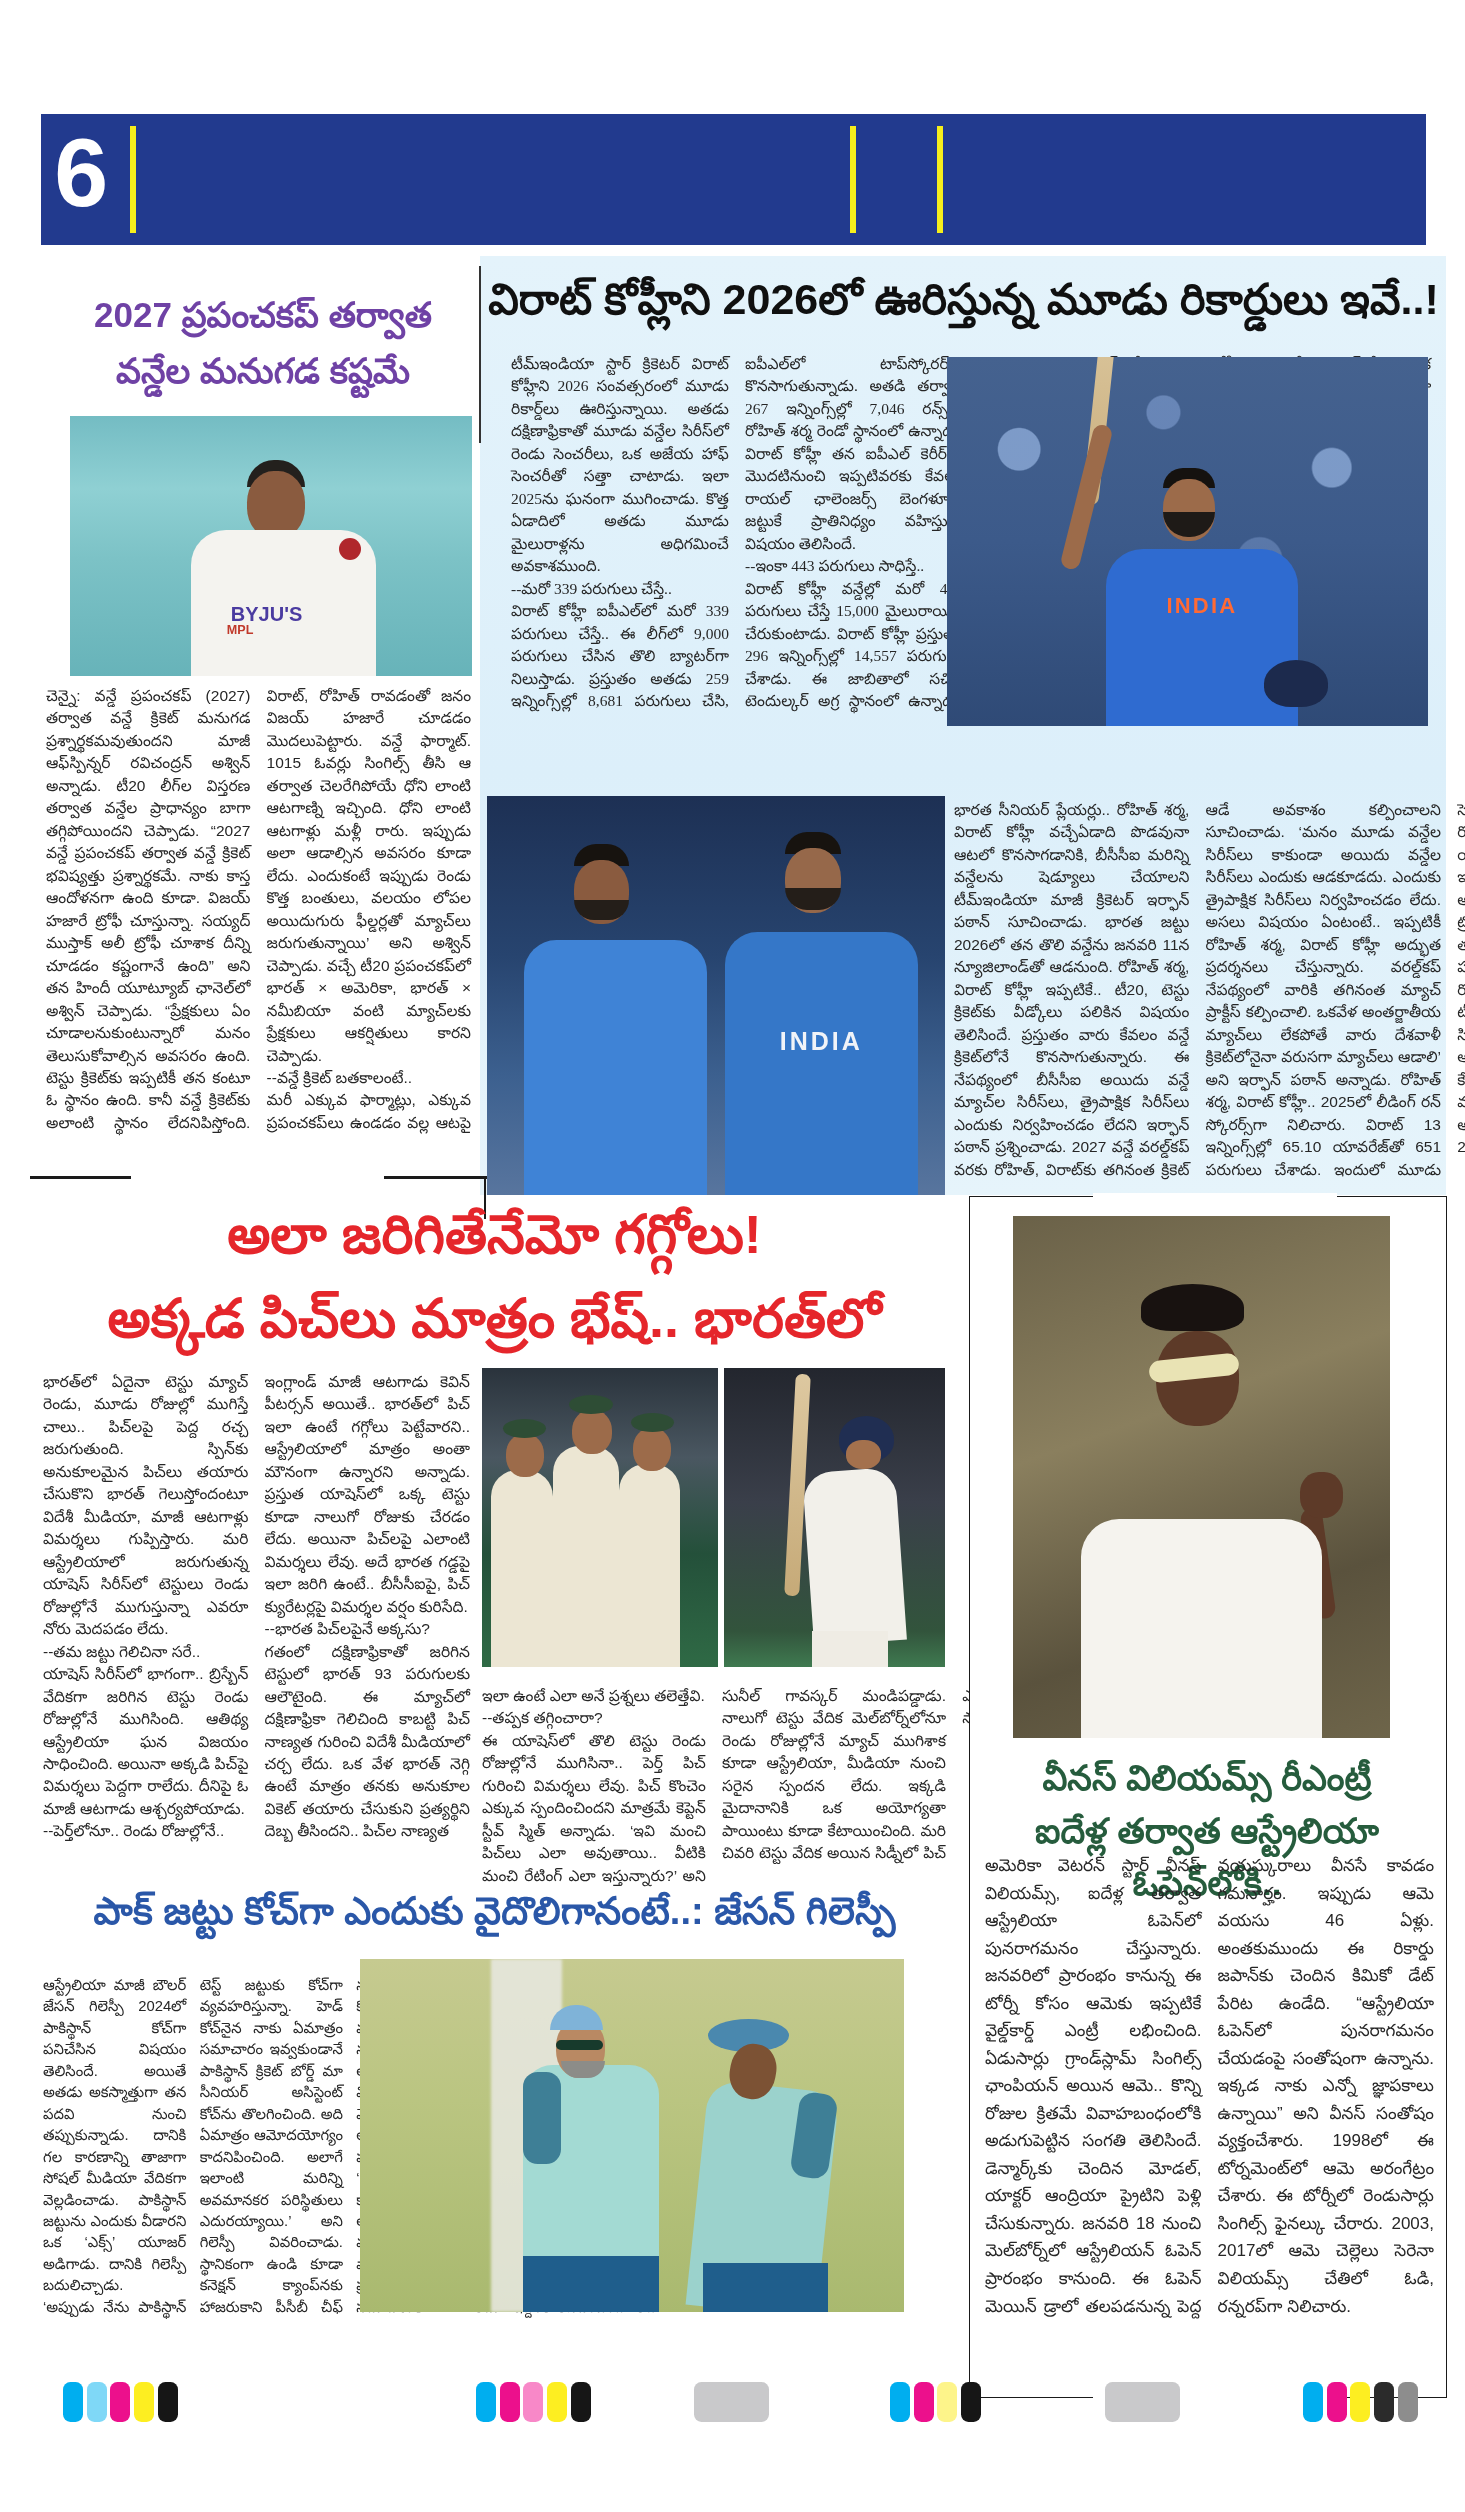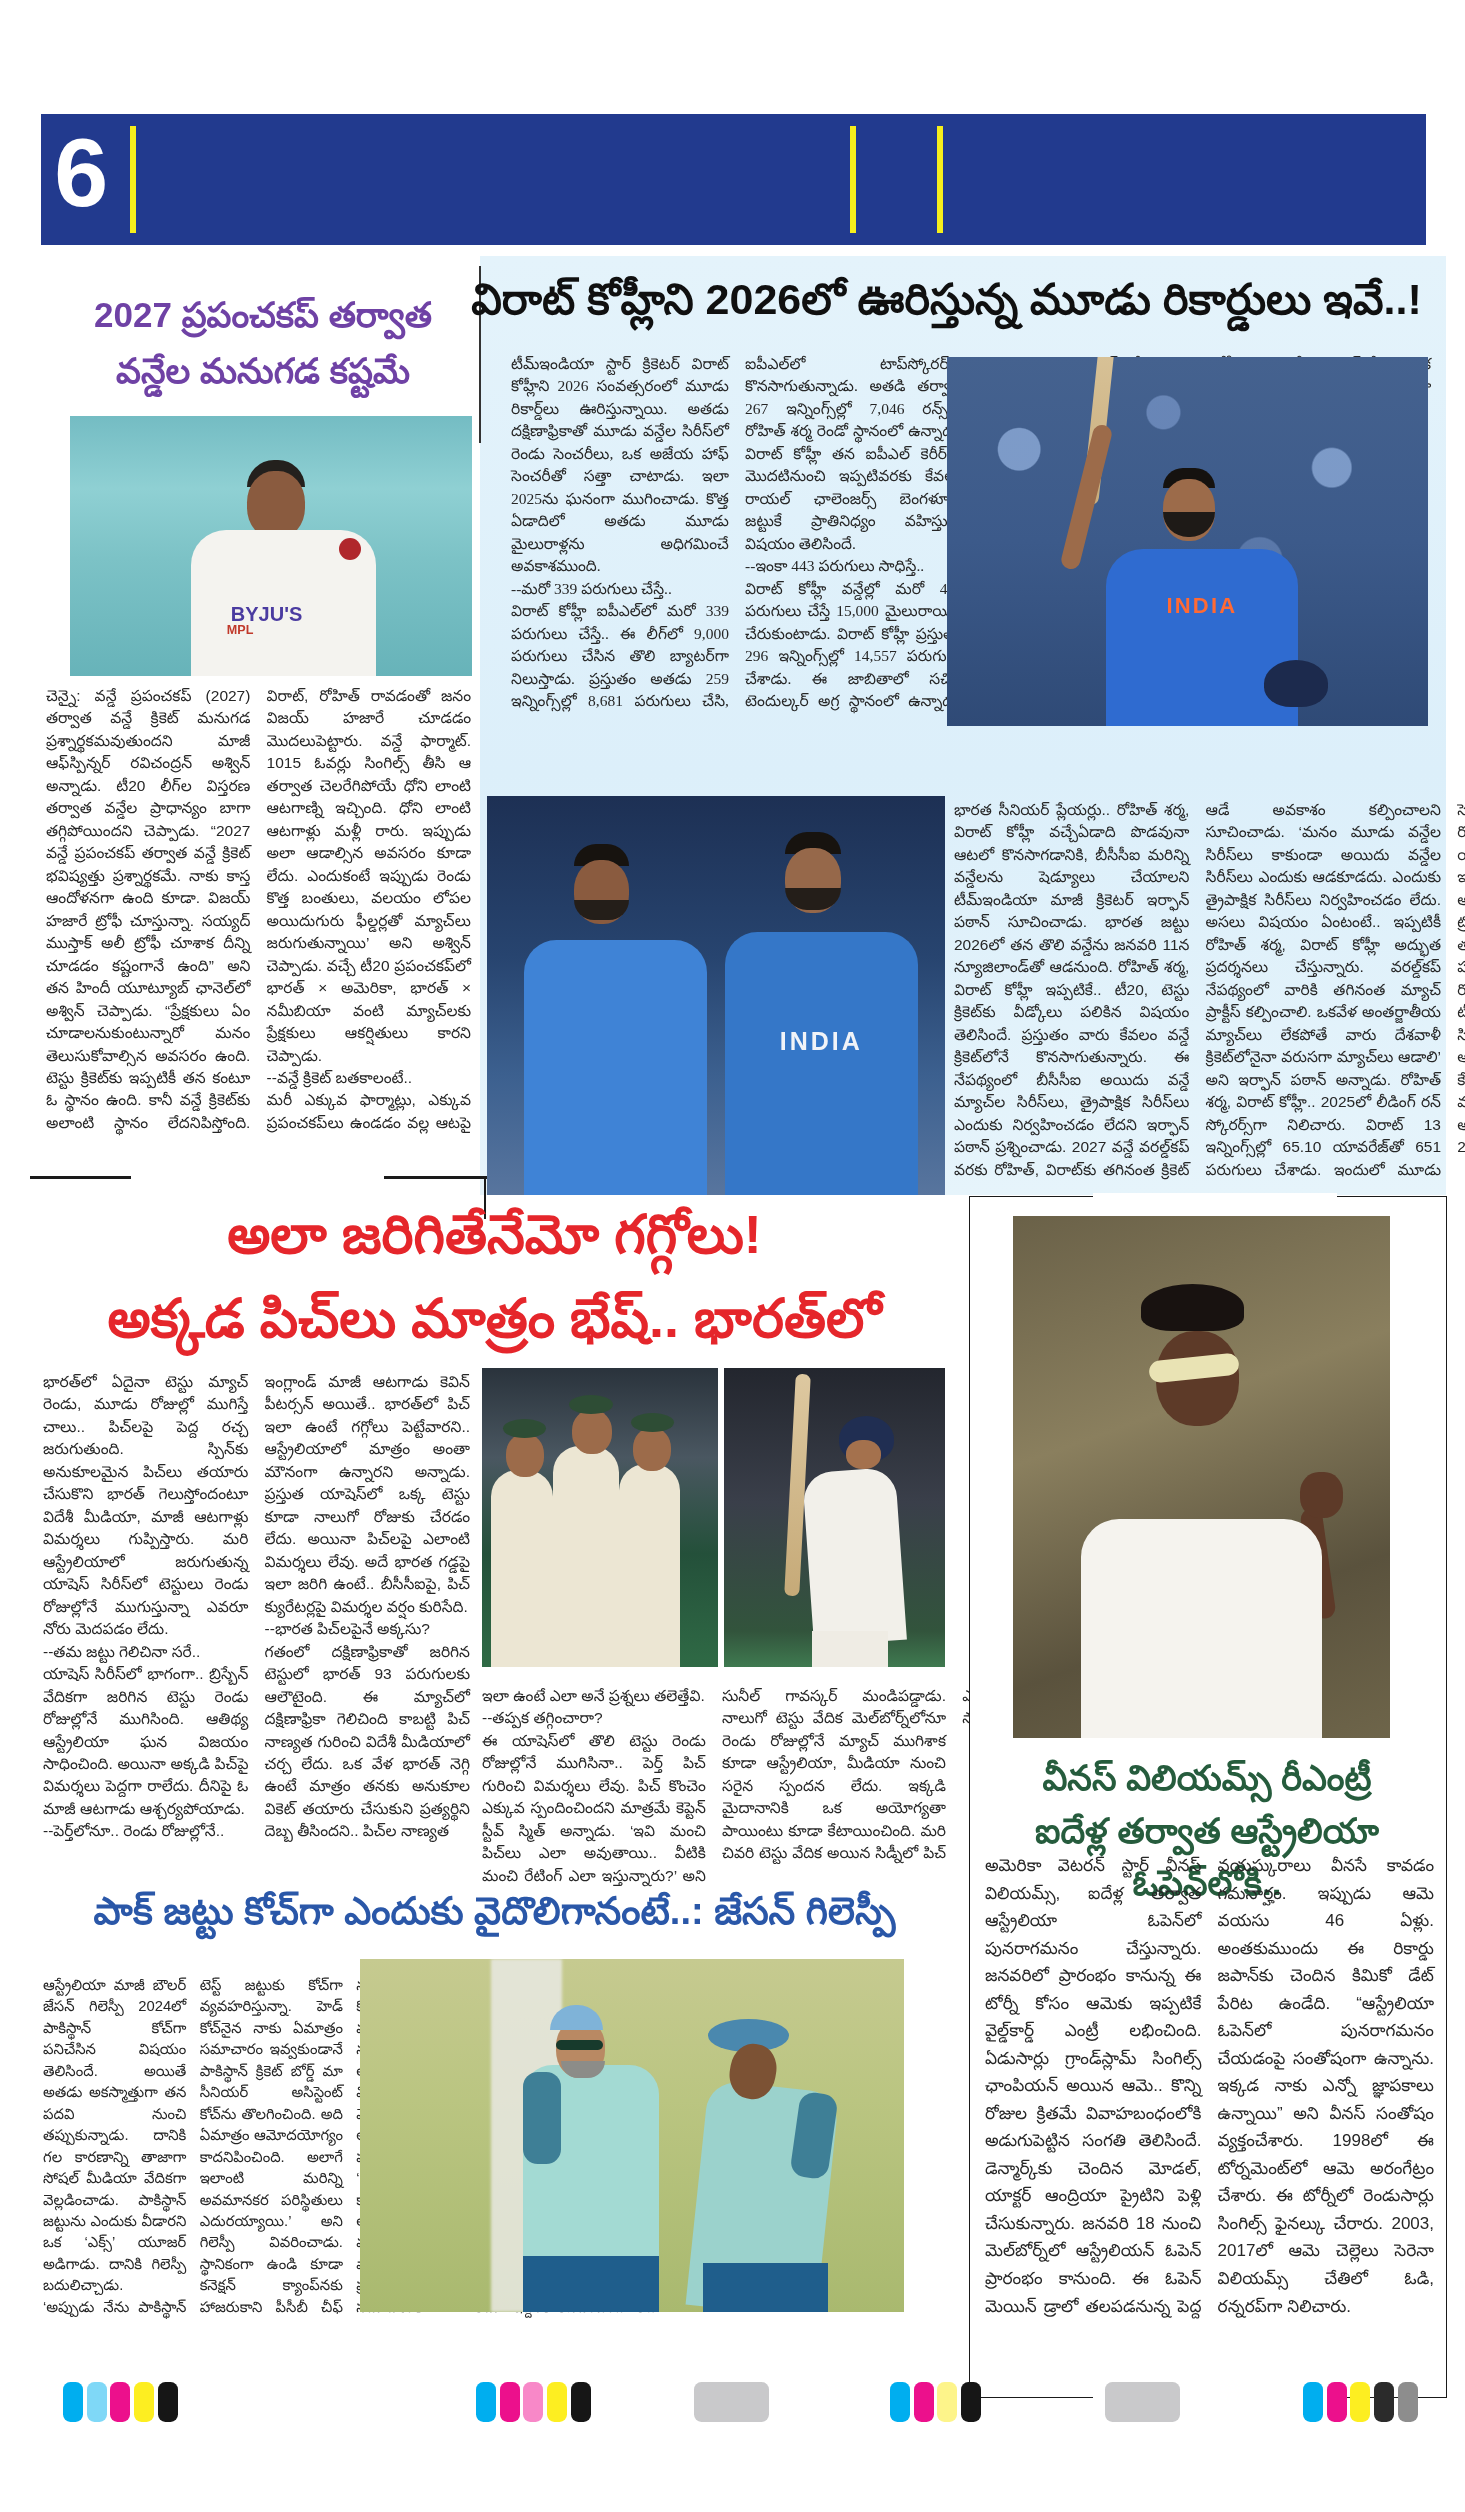--- a/index.html
+++ b/index.html
@@ -133,21 +133,21 @@
     <div class="abs sp2">BYJU'S</div>
   </div>
 
   <div class="body-text" style="left:46px;top:685px;width:425px;height:467px;">చెన్నై: వన్డే ప్రపంచకప్ (2027) తర్వాత వన్డే క్రికెట్ మనుగడ ప్రశ్నార్థకమవుతుందని మాజీ ఆఫ్‌స్పిన్నర్ రవిచంద్రన్ అశ్విన్ అన్నాడు. టీ20 లీగ్‌ల విస్తరణ తర్వాత వన్డేల ప్రాధాన్యం బాగా తగ్గిపోయిందని చెప్పాడు. “2027 వన్డే ప్రపంచకప్ తర్వాత వన్డే క్రికెట్ భవిష్యత్తు ప్రశ్నార్థకమే. నాకు కాస్త ఆందోళనగా ఉంది కూడా. విజయ్ హజారే ట్రోఫీ చూస్తున్నా. సయ్యద్ ముస్తాక్ అలీ ట్రోఫీ చూశాక దీన్ని చూడడం కష్టంగానే ఉంది” అని తన హిందీ యూట్యూబ్ ఛానెల్‌లో అశ్విన్ చెప్పాడు. “ప్రేక్షకులు ఏం చూడాలనుకుంటున్నారో మనం తెలుసుకోవాల్సిన అవసరం ఉంది. టెస్టు క్రికెట్‌కు ఇప్పటికీ తన కంటూ ఓ స్థానం ఉంది. కానీ వన్డే క్రికెట్‌కు అలాంటి స్థానం లేదనిపిస్తోంది. విరాట్, రోహిత్ రావడంతో జనం విజయ్ హజారే చూడడం మొదలుపెట్టారు. వన్డే ఫార్మాట్. 1015 ఓవర్లు సింగిల్స్ తీసి ఆ తర్వాత చెలరేగిపోయే ధోని లాంటి ఆటగాణ్ని ఇచ్చింది. ధోని లాంటి ఆటగాళ్లు మళ్లీ రారు. ఇప్పుడు అలా ఆడాల్సిన అవసరం కూడా లేదు. ఎందుకంటే ఇప్పుడు రెండు కొత్త బంతులు, వలయం లోపల అయిదుగురు ఫీల్డర్లతో మ్యాచ్‌లు జరుగుతున్నాయి’ అని అశ్విన్ చెప్పాడు. వచ్చే టీ20 ప్రపంచకప్‌లో భారత్ × అమెరికా, భారత్ × నమీబియా వంటి మ్యాచ్‌లకు ప్రేక్షకులు ఆకర్షితులు కారని చెప్పాడు.
 --వన్డే క్రికెట్ బతకాలంటే..
 మరీ ఎక్కువ ఫార్మాట్లు, ఎక్కువ ప్రపంచకప్‌లు ఉండడం వల్ల ఆటపై ఆసక్తి తగ్గుతోందని అశ్విన్ అన్నాడు. ప్రతి ఏటా ఏదో ఒక ఐసీసీ టోర్నీ ఉంటోందని, తాను ప్రపంచకప్‌లు నిర్వహిస్తున్న తీరుపై ఐసీసీ ఆలోచించాలని చెప్పాడు. వన్డే క్రికెట్ బతకాలంటే ప్రతి మ్యాచ్‌కు ప్రత్యేకత ఉండాలన్నాడు.</div>
 
   <div class="bluepanel"></div>
   <div class="divline" style="left:479px;top:266px;width:2.2px;height:177px;"></div>
 
-  <div class="headline" style="left:470px;top:275px;width:953px;font-size:43px;color:#101010;">విరాట్ కోహ్లీని 2026లో ఊరిస్తున్న మూడు రికార్డులు ఇవే..!</div>
+  <div class="headline" style="left:487px;top:275px;width:953px;font-size:43px;color:#101010;">విరాట్ కోహ్లీని 2026లో ఊరిస్తున్న మూడు రికార్డులు ఇవే..!</div>
 
   <div class="body-text" style="left:511px;top:353px;width:452px;height:374px;font-family:Liberation Serif, serif;">టీమ్ఇండియా స్టార్ క్రికెటర్ విరాట్ కోహ్లీని 2026 సంవత్సరంలో మూడు రికార్డ్‌లు ఊరిస్తున్నాయి. అతడు దక్షిణాఫ్రికాతో మూడు వన్డేల సిరీస్‌లో రెండు సెంచరీలు, ఒక అజేయ హాఫ్ సెంచరీతో సత్తా చాటాడు. ఇలా 2025ను ఘనంగా ముగించాడు. కొత్త ఏడాదిలో అతడు మూడు మైలురాళ్లను అధిగమించే అవకాశముంది.
 --మరో 339 పరుగులు చేస్తే..
 విరాట్ కోహ్లీ ఐపీఎల్‌లో మరో 339 పరుగులు చేస్తే.. ఈ లీగ్‌లో 9,000 పరుగులు చేసిన తొలి బ్యాటర్‌గా నిలుస్తాడు. ప్రస్తుతం అతడు 259 ఇన్నింగ్స్‌ల్లో 8,681 పరుగులు చేసి, ఐపీఎల్‌లో టాప్‌స్కోరర్‌గా కొనసాగుతున్నాడు. అతడి తర్వాత 267 ఇన్నింగ్స్‌ల్లో 7,046 రన్స్‌తో రోహిత్ శర్మ రెండో స్థానంలో ఉన్నాడు. విరాట్ కోహ్లీ తన ఐపీఎల్ కెరీర్‌లో మొదటినుంచి ఇప్పటివరకు కేవలం రాయల్ ఛాలెంజర్స్ బెంగళూరు జట్టుకే ప్రాతినిధ్యం వహిస్తున్న విషయం తెలిసిందే.
 --ఇంకా 443 పరుగులు సాధిస్తే..
 విరాట్ కోహ్లీ వన్డేల్లో మరో 443 పరుగులు చేస్తే 15,000 మైలురాయిని చేరుకుంటాడు. విరాట్ కోహ్లీ ప్రస్తుతం 296 ఇన్నింగ్స్‌ల్లో 14,557 పరుగులు చేశాడు. ఈ జాబితాలో సచిన్ టెందుల్కర్ అగ్ర స్థానంలో ఉన్నాడు. అతడు 452 ఇన్నింగ్స్‌ల్లో 18,426 పరుగులు చేశాడు. ఇప్పటివరకు సచిన్ ఒక్కడే వన్డేల్లో 15,000కు పైగా పరుగులు చేశాడు.
 --మరో 42 రన్స్ కొడితే..
 న్యూజిలాండ్, టీమ్ఇండియాల మధ్య జనవరి 11న తొలి వన్డే ప్రారంభం కానుంది. ఈ మ్యాచ్‌లో విరాట్ కోహ్లీ ఓ రికార్డ్ సృష్టించే అవకాశముంది. ప్రస్తుతం అతడు అంతర్జాతీయ క్రికెట్‌లో మూడు ఫార్మాట్లలో కలిపి 623 ఇన్నింగ్స్‌ల్లో 27,975 పరుగులు చేశాడు. మరో 42 పరుగులు చేస్తే.. ఈ విషయంలో శ్రీలంక మాజీ క్రికెటర్ కుమార సంగక్కరను (28,016 పరుగులు) అధిగమిస్తాడు. అప్పుడు కోహ్లీ అంతర్జాతీయ క్రికెట్‌లో అత్యధిక పరుగులు చేసిన రెండో బ్యాటర్‌గా రికార్డ్ సృష్టిస్తాడు.</div>
 
   <div class="photo ph-virat" style="left:947px;top:357px;width:481px;height:369px;">

